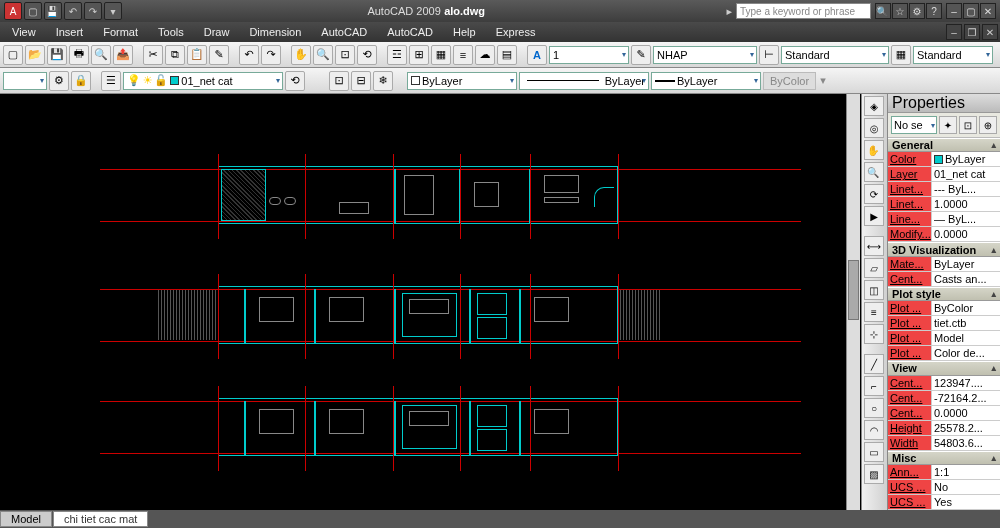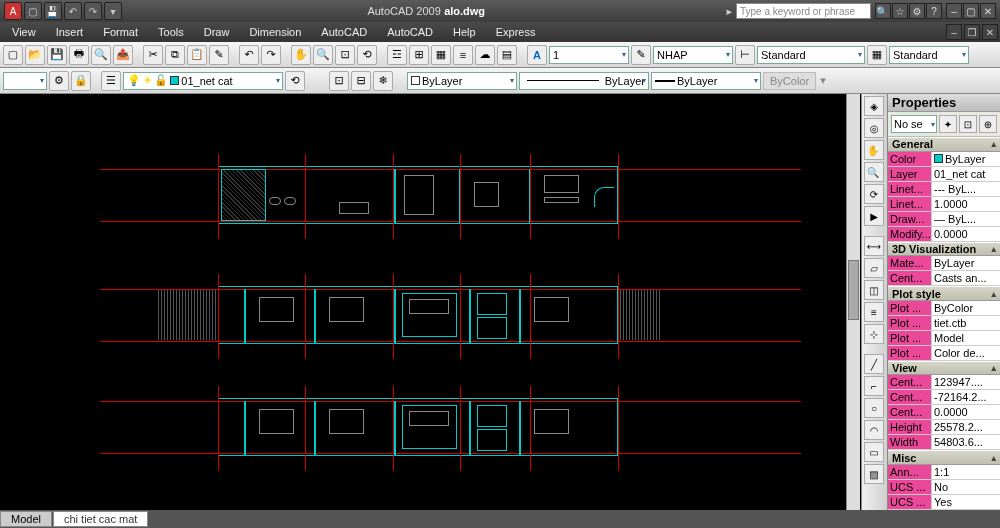--- a/index.html
+++ b/index.html
@@ -25,29 +25,29 @@
 .toolbar2 { height: 26px; background: linear-gradient(#f5f5f5,#d8d8d8); border-bottom: 1px solid #888; display: flex; align-items: center; padding: 0 3px; gap: 2px; }
 .toolbar2 .ic { width: 20px; height: 20px; border: 1px solid #aaa; background: #eee; display: flex; align-items: center; justify-content: center; font-size: 11px; border-radius: 2px;}
 .toolbar2 .drop { height: 18px; background: #fff; border: 1px solid #7a9; display: flex; align-items: center; padding: 0 3px; position: relative; gap:2px;}
 .toolbar2 .drop .ar { position: absolute; right: 2px; color: #369; font-size: 8px; }
 .toolbar2 .gray { background: #ddd; color: #888; padding: 2px 6px; border: 1px solid #bbb; }
 .main { position: absolute; top: 94px; left: 0; right: 0; bottom: 18px; display: flex; }
 .canvas { flex: 1; background: #000; position: relative; overflow: hidden; }
 .vtool { width: 26px; background: linear-gradient(90deg,#f0f0f0,#d0d0d0); border-left: 1px solid #888; display: flex; flex-direction: column; padding: 2px; gap: 2px; }
 .vtool .ic { width: 20px; height: 20px; border: 1px solid #aaa; background: #eee; display: flex; align-items: center; justify-content: center; font-size: 10px; }
 .props { width: 113px; background: #e8e8e0; border-left: 1px solid #888; display: flex; flex-direction: column; }
-.props .hdr { height: 20px; background: linear-gradient(#ddd,#bbb); border-bottom: 1px solid #999; display: flex; align-items: center; padding: 0 4px; font-weight: bold; font-size: 13px; }
+.props .hdr { height: 20px; background: linear-gradient(#ddd,#bbb); border-bottom: 1px solid #999; display: flex; align-items: center; padding: 0 4px; font-weight: normal; font-size: 16px; }
 .props .selrow { display: flex; gap: 2px; padding: 3px; border-bottom: 1px solid #bbb; }
 .props .selrow .d { flex: 1; height: 18px; background: #fff; border: 1px solid #7a9; display: flex; align-items: center; padding: 0 2px; position: relative; font-size: 10px;}
 .props .selrow .d .ar { position: absolute; right: 1px; font-size: 8px; color: #369; }
 .props .selrow .ic { width: 18px; height: 18px; border: 1px solid #aaa; background: #eee; display:flex;align-items:center;justify-content:center;font-size:10px;}
 .props .cat { height: 16px; background: linear-gradient(#d5d5c8,#c0c0b0); border-top: 1px solid #fff; border-bottom: 1px solid #999; padding: 0 4px; display: flex; align-items: center; font-weight: bold; font-size: 11px; justify-content: space-between; }
 .props .cat .ex { font-size: 9px; color: #444; }
 .props .row { display: flex; height: 15px; border-bottom: 1px solid #ccc; font-size: 10px; }
-.props .row .k { width: 44px; padding: 0 2px; background: #ec4899; border-right: 1px solid #ccc; overflow: hidden; white-space: nowrap; display: flex; align-items: center; }
+.props .row .k { width: 44px; padding: 0 2px; background: #ef4444; border-right: 1px solid #ccc; overflow: hidden; white-space: nowrap; display: flex; align-items: center; text-decoration: underline; }
 .props .row .v { flex: 1; padding: 0 2px; background: #fff; overflow: hidden; white-space: nowrap; display: flex; align-items: center; gap: 2px; }
 .props .row .sw { width: 9px; height: 9px; border: 1px solid #333; }
 .tabs { position: absolute; bottom: 0; left: 0; right: 0; height: 18px; background: #555; display: flex; align-items: center; }
 .tabs .tab { height: 16px; padding: 0 10px; background: #ccc; border: 1px solid #888; display: flex; align-items: center; font-size: 11px; margin-right: 1px; }
 .tabs .tab.i { background: #ffffff; color: #333; }
 .fp { position: absolute; border: 1px solid #0cc; }
 .grid-h { position: absolute; left: 100px; right: 60px; height: 1px; background: #c00; }
 .grid-v { position: absolute; width: 1px; background: #c00; }
 .room-el { position: absolute; border: 1px solid #0cc; }
 .furn { position: absolute; border: 1px solid #888; }
@@ -131,21 +131,21 @@
   <div class="ic">≡</div>
   <div class="ic">☁</div>
   <div class="ic">▤</div>
   <div class="sep"></div>
   <div class="ic" style="color:#06c;font-weight:bold">A</div>
   <div class="drop" style="width:80px">
       <span>1</span>
       <span class="ar">▾</span>
     </div>
   <div class="ic">✎</div>
-  <div class="drop" style="width:80px">
+  <div class="drop" style="width:104px">
       <span>NHAP</span>
       <span class="ar">▾</span>
     </div>
   <div class="ic">⊢</div>
   <div class="drop" style="width:108px">
       <span>Standard</span>
       <span class="ar">▾</span>
     </div>
   <div class="ic">▦</div>
   <div class="drop" style="width:80px">
@@ -331,21 +331,21 @@
             <span>--- ByL...</span>
           </div>
         </div>
         <div class="row">
           <div class="k">Linet...</div>
           <div class="v">
             <span>1.0000</span>
           </div>
         </div>
         <div class="row">
-          <div class="k">Draw...</div>
+          <div class="k">Line...</div>
           <div class="v">
             <span>— ByL...</span>
           </div>
         </div>
         <div class="row">
           <div class="k">Modify...</div>
           <div class="v">
             <span>0.0000</span>
           </div>
         </div>

